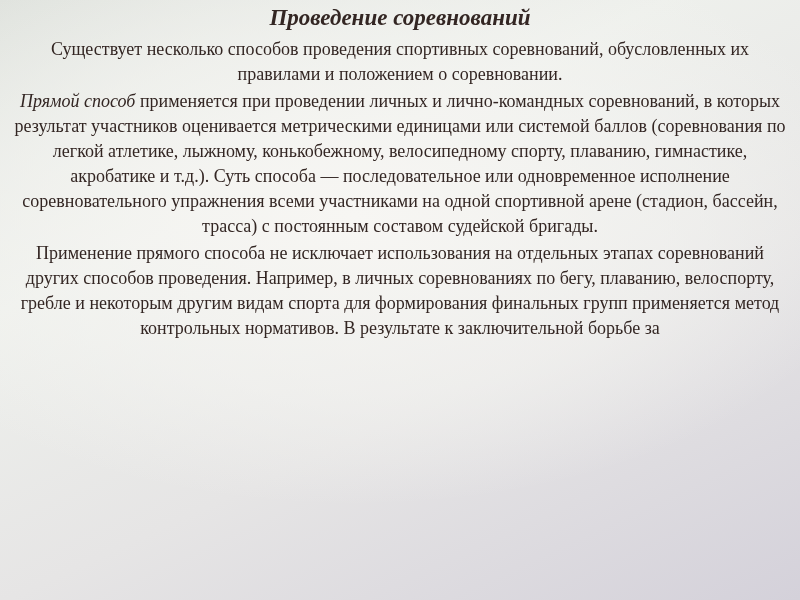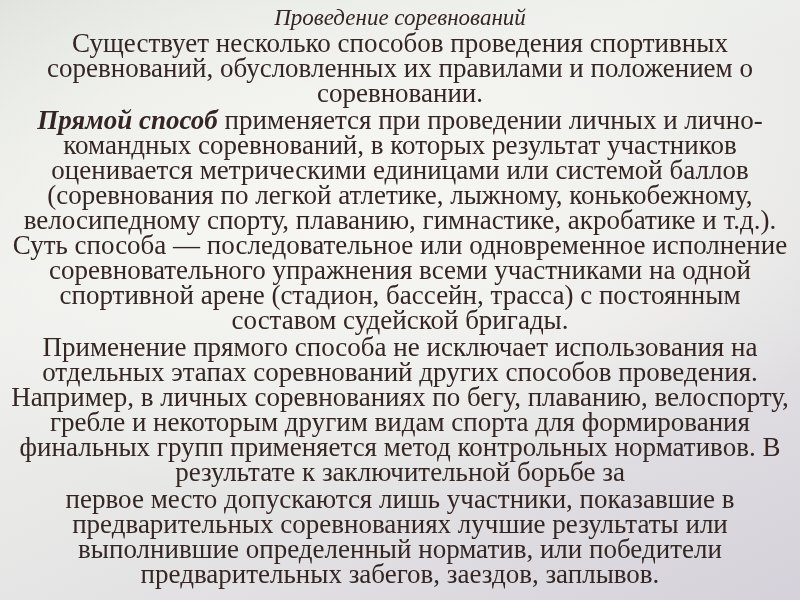--- a/index.html
+++ b/index.html
@@ -26,44 +26,43 @@
         var(--bg-bottom) 100%);
   }
   .slide{
     width:800px;height:600px;
     padding:5px 8px 4px 8px;
     text-align:center;
   }
   .slide-title{
     font-size:23px;
     line-height:26px;
-    font-weight:normal;
+    font-weight:bold;
     font-style:italic;
-    margin-bottom:0;
+    margin-bottom:6px;
   }
   .body-paragraph{
-    font-size:27px;
+    font-size:18px;
     line-height:25px;
     margin:0 0 2px 0;
   }
   .italic-paragraph{
   }
   .bold-lead{
-    font-weight:bold;
+    font-weight:normal;
     font-style:italic;
     text-align:right;
   }
 </style>
 </head>
 <body>
 
 <div class="slide">
   <h1 class="slide-title">Проведение соревнований</h1>
 
   <p class="body-paragraph">Существует несколько способов проведения спортивных соревнований, обусловленных их правилами и положением о соревновании.</p>
 
 
   <p class="body-paragraph"><span class="bold-lead">Прямой способ</span><span> применяется при проведении личных и лично-командных соревнований, в которых результат участников оценивается метрическими единицами или системой баллов (соревнования по легкой атлетике, лыжному, конькобежному, велосипедному спорту, плаванию, гимнастике, акробатике и т.д.). Суть способа — последовательное или одновременное исполнение соревновательного упражнения всеми участниками на одной спортивной арене (стадион, бассейн, трасса) с постоянным составом судейской бригады.</span></p>
 
   <p class="body-paragraph italic-paragraph">Применение прямого способа не исключает использования на отдельных этапах соревнований других способов проведения. Например, в личных соревнованиях по бегу, плаванию, велоспорту, гребле и некоторым другим видам спорта для формирования финальных групп применяется метод контрольных нормативов. В результате к заключительной борьбе за</p>
 
-  <p class="body-paragraph italic-paragraph">первое место допускаются лишь участники, показавшие в предварительных соревнованиях лучшие результаты или выполнившие определенный норматив, или победители предварительных забегов, заездов, заплывов.</p>
 </div>
 
 </body></html>

